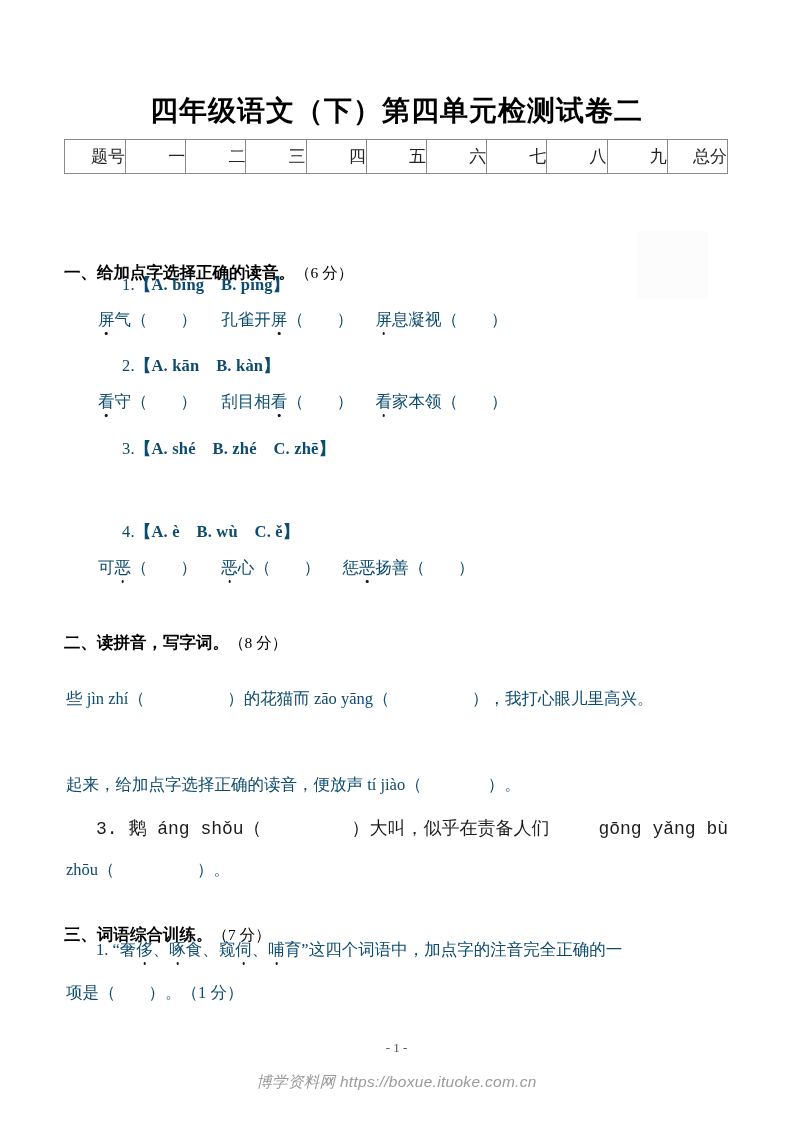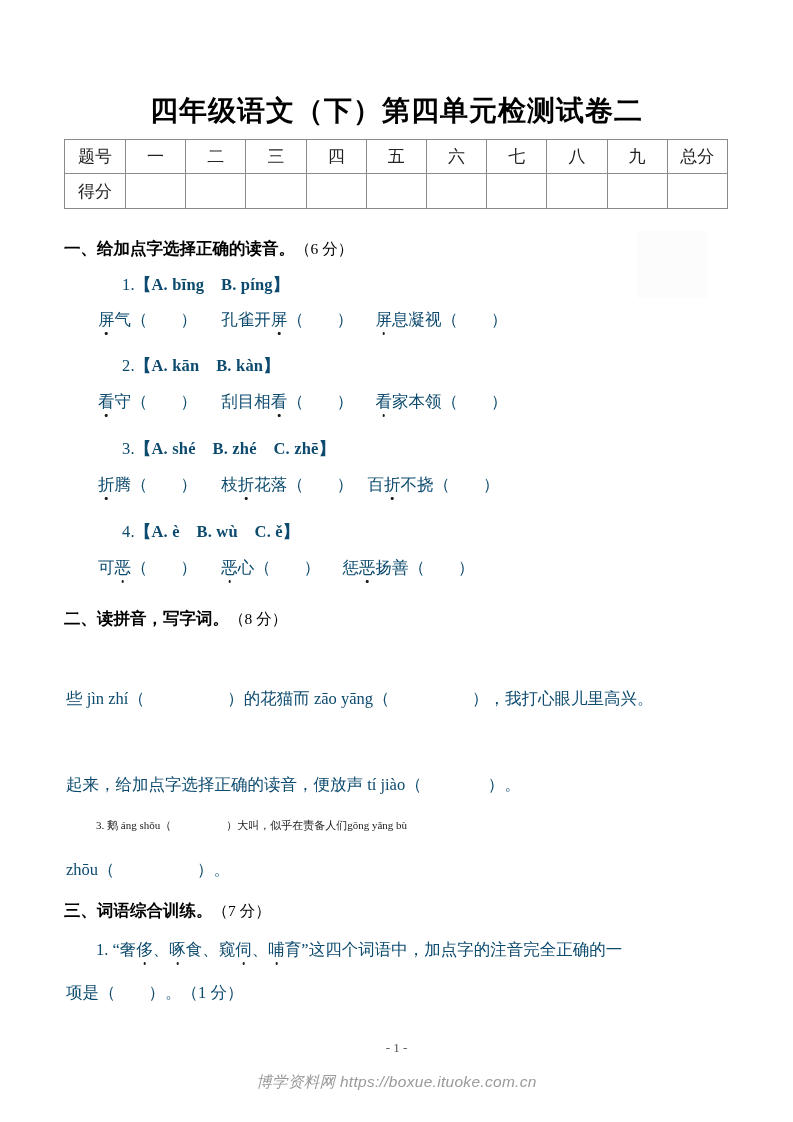--- a/index.html
+++ b/index.html
@@ -41,38 +41,39 @@
     left: 64px;
     top: 139px;
     width: 664px;
     border-collapse: collapse;
     table-layout: fixed;
     border: 1.6px solid #3a3a3a;
   }
   .score-table td {
     border: 0.7px solid #8a8a8a;
     height: 33px;
-    text-align: center;
+    text-align: right;
     vertical-align: middle;
     font-family: Liberation Sans, sans-serif;
     font-size: 17px;
     color: #222;
     padding: 0;
   }
   .score-table td.hdr-label { width: 60px; }
   .score-table tr.row-scores td { height: 34px; }
 
   
   .section-head {
     position: absolute;
     font-family: "Liberation Sans", "DejaVu Sans", sans-serif;
     font-weight: bold;
     font-size: 16.5px;
     color: #000;
     white-space: nowrap;
+    margin-top: 24px;
   }
   .section-head .pts {
     font-family: "Liberation Serif", "DejaVu Serif", serif;
     font-weight: normal;
     font-size: 15.5px;
   }
   .line {
     position: absolute;
     font-family: "Liberation Serif", "DejaVu Serif", serif;
     font-size: 16.5px;
@@ -99,25 +100,25 @@
     height: 2.6px;
     border-radius: 50%;
     background: #1b1b1b;
   }
 
   .blank { display: inline-block; }
 
   
   .justify-line {
     position: absolute;
-    font-family: Liberation Serif, serif;
-    font-size: 11px;
+    font-family: Liberation Mono, monospace;
+    font-size: 18px;
     color: #1b1b1b;
     display: flex;
-    justify-content: flex-start;
+    justify-content: space-between;
     line-height: 1;
   }
 
   
   .scan-artifact {
     position: absolute;
     left: 637px;
     top: 231px;
     width: 71px;
     height: 67px;
@@ -165,33 +166,20 @@
       <td>二</td>
       <td>三</td>
       <td>四</td>
       <td>五</td>
       <td>六</td>
       <td>七</td>
       <td>八</td>
       <td>九</td>
       <td>总分</td>
     </tr>
-    <tr class="row-scores">
-      <td class="hdr-label">得分</td>
-      <td></td>
-      <td></td>
-      <td></td>
-      <td></td>
-      <td></td>
-      <td></td>
-      <td></td>
-      <td></td>
-      <td></td>
-      <td></td>
-    </tr>
   </tbody>
     </table>
 
   <div class="section-head" style="left:64px; top:238px;">
     <span>一、给加点字选择正确的读音。</span><span class="pts">（6 分）</span>
   </div>
 
   <div class="line opt-line" style="left:122px; top:277px;">
     <span>1.</span><span class="bracket">【A. bīng　B. píng】</span>
   </div>
@@ -210,27 +198,20 @@
     <span><span></span><span class="dotc">看</span><span>守（　　）</span></span>
     <span class="blank" style="width:16px"></span>
     <span><span>刮目相</span><span class="dotc">看</span><span>（　　）</span></span>
     <span class="blank" style="width:14px"></span>
     <span><span></span><span class="dotc">看</span><span>家本领（　　）</span></span>
   </div>
 
   <div class="line opt-line" style="left:122px; top:441px;">
     <span>3.</span><span class="bracket">【A. shé　B. zhé　C. zhē】</span>
   </div>
-  <div class="line" style="left:98px; top:477px;">
-    <span><span></span><span class="dotc">折</span><span>腾（　　）</span></span>
-    <span class="blank" style="width:16px"></span>
-    <span><span>枝</span><span class="dotc">折</span><span>花落（　　）</span></span>
-    <span class="blank" style="width:6px"></span>
-    <span><span>百</span><span class="dotc">折</span><span>不挠（　　）</span></span>
-  </div>
 
   <div class="line opt-line" style="left:122px; top:524px;">
     <span>4.</span><span class="bracket">【A. è　B. wù　C. ě】</span>
   </div>
   <div class="line" style="left:98px; top:560px;">
     <span><span>可</span><span class="dotc">恶</span><span>（　　）</span></span>
     <span class="blank" style="width:16px"></span>
     <span><span></span><span class="dotc">恶</span><span>心（　　）</span></span>
     <span class="blank" style="width:14px"></span>
     <span><span>惩</span><span class="dotc">恶</span><span>扬善（　　）</span></span>

